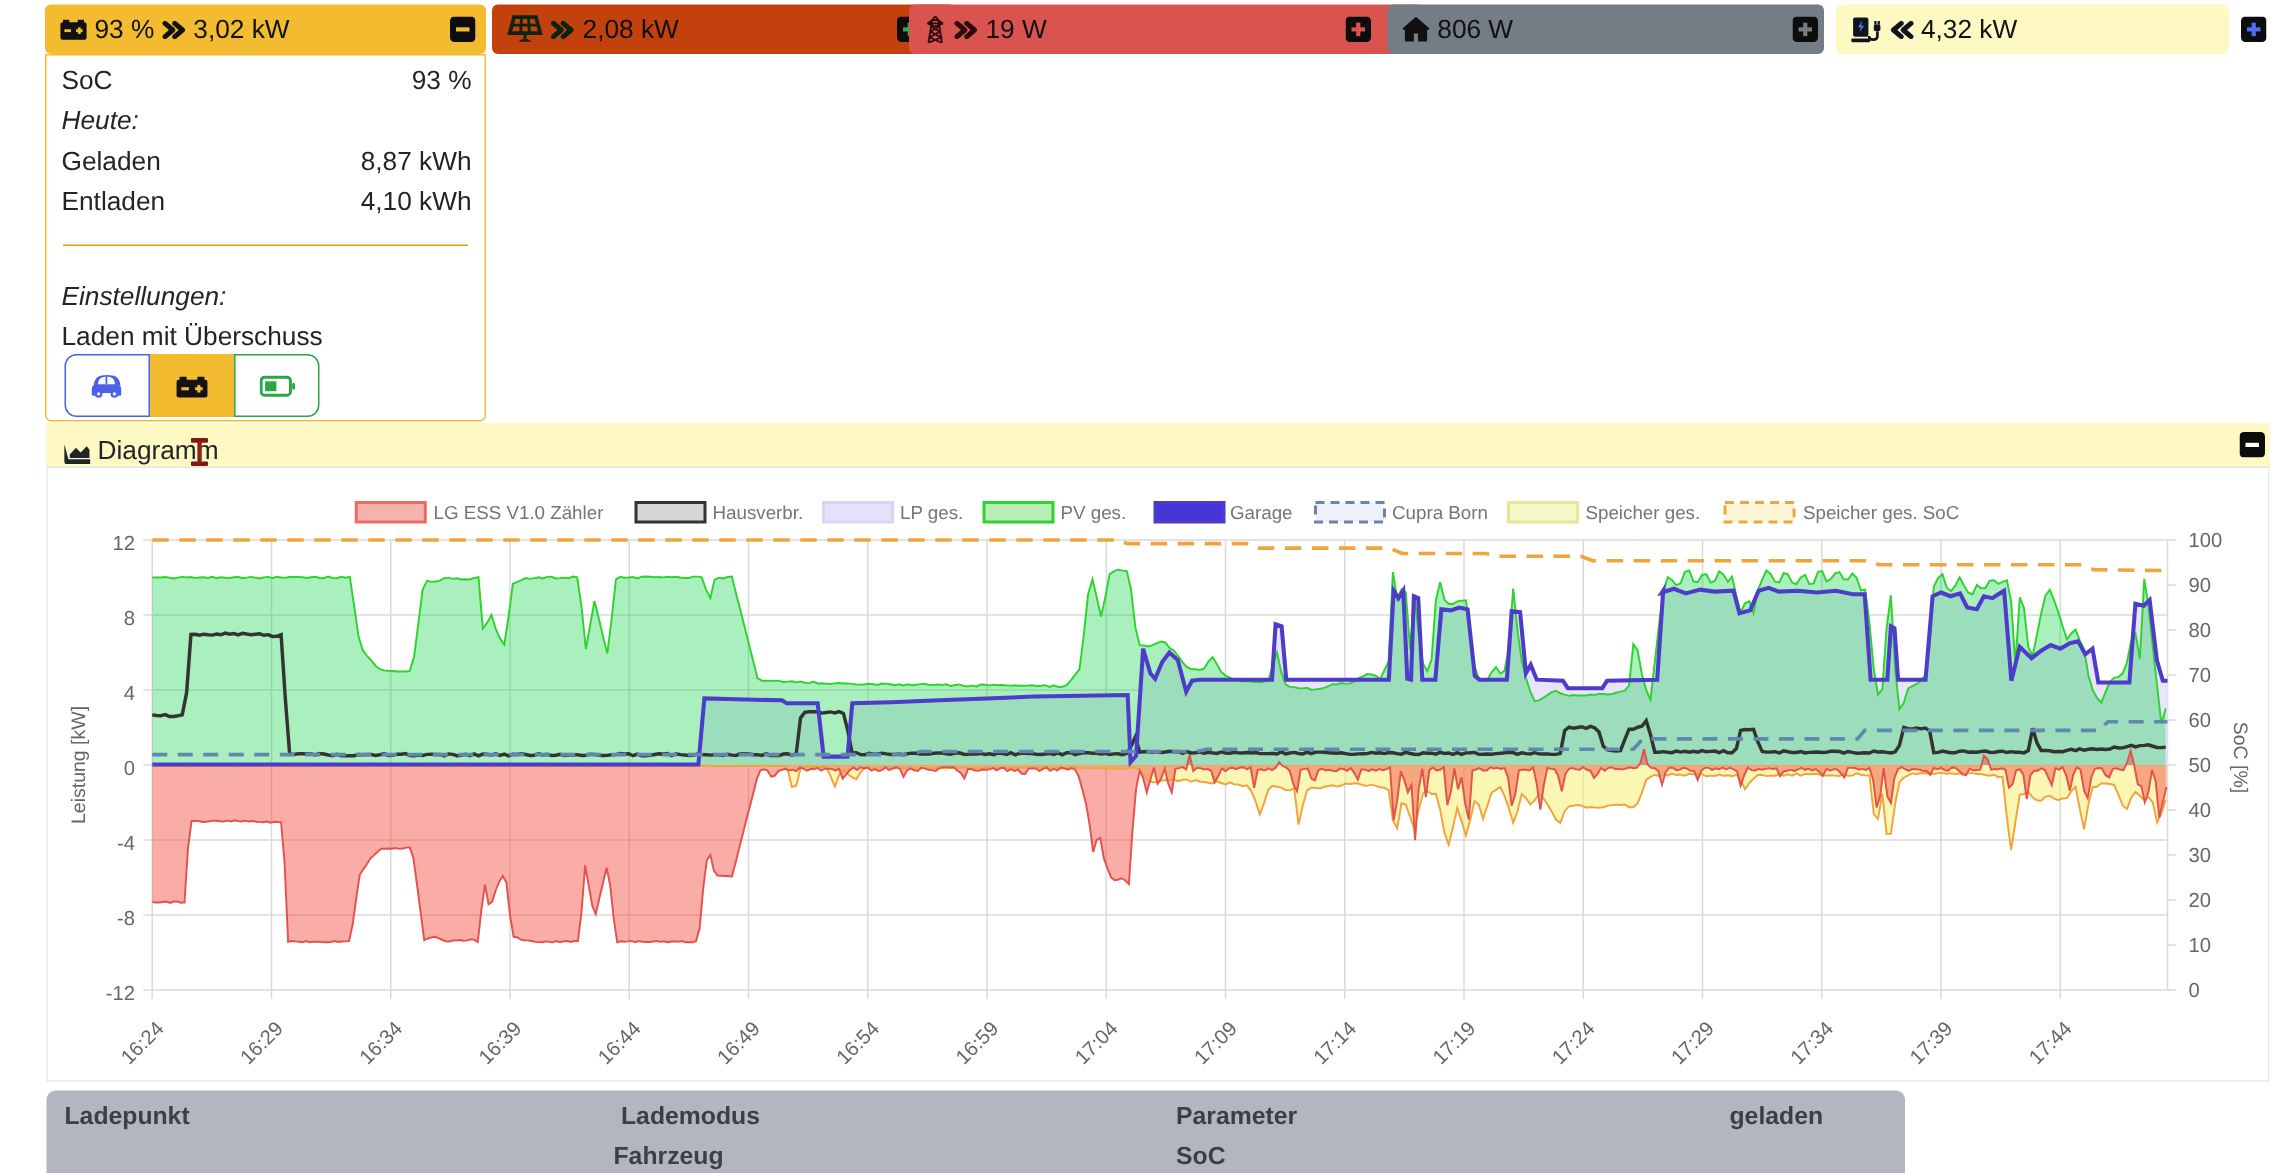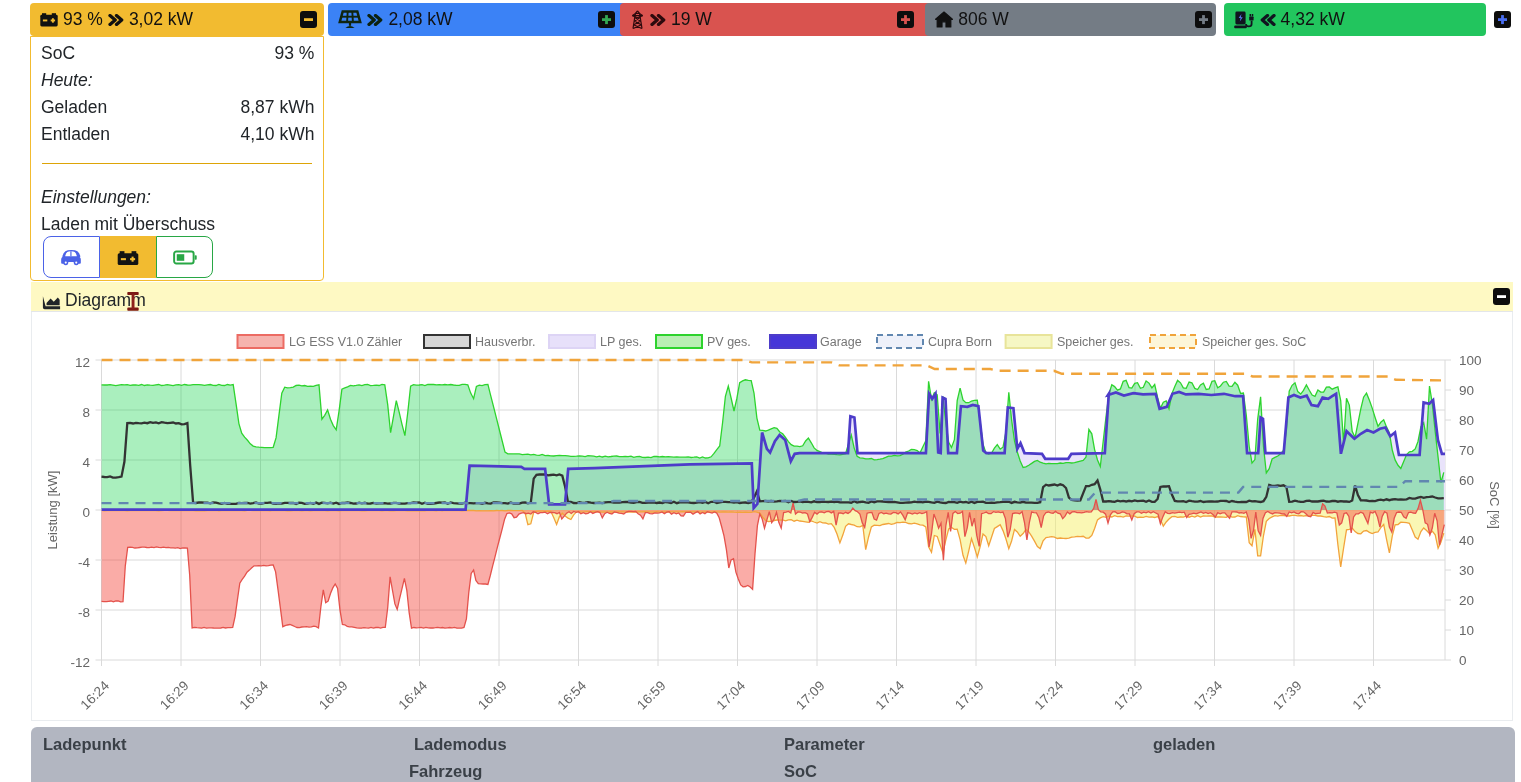--- a/index.html
+++ b/index.html
@@ -18,21 +18,21 @@
 .btn { width:56.7px; height:42px; display:flex; align-items:center; justify-content:center;
   background:#fff; border:1px solid #3f51b5; }
 .btn.first { border-radius:8px 0 0 8px; border-color:#4b62e7; }
 .btn.mid { background:#f2bb30; border-color:#f2bb30; }
 .btn.last { border-radius:0 8px 8px 0; border-color:#28a745; }
 .diagbar { position:absolute; left:31px; top:282px; width:1482px; height:29.5px;
   background:#fef9c3; border-bottom:1px solid #e3e6e9; display:flex; align-items:flex-end;
   padding-left:11px; font-size:17.5px; color:#212529; }
 .chartcard { position:absolute; left:31px; top:282px; width:1482px; height:439px;
   border:1px solid #e9ecef; border-top:none; }
-.footer { position:absolute; left:31px; top:727px; width:1484px; height:55px;
+.footer { position:absolute; left:31px; top:727px; width:1239px; height:55px;
   background:#b2b6c1; border-radius:6px 6px 0 0; color:#3a4047; font-weight:bold; font-size:16.5px; }
 .fcol { position:absolute; white-space:nowrap; }
 </style></head><body>
 <div class="hbar" style="left:30.0px;width:294.4px;background:#f2bb30">
     <span class="ic">
       <svg width="18" height="15" viewBox="0 0 18 15">
 <rect x="2" y="1.2" width="4.2" height="3" fill="#111"></rect>
 <rect x="11.8" y="1.2" width="4.2" height="3" fill="#111"></rect>
 <rect x="0.3" y="2.8" width="17.4" height="11.7" rx="1.4" fill="#111"></rect>
 <rect x="2.9" y="7.5" width="4.4" height="1.9" fill="#f2bb30"></rect>
@@ -46,21 +46,21 @@
         <path d="M2 1.6 L7.2 6 L2 10.4" fill="none" stroke="#111" stroke-width="3.3" stroke-linecap="round" stroke-linejoin="round"></path>
         <path d="M8.5 1.6 L13.7 6 L8.5 10.4" fill="none" stroke="#111" stroke-width="3.3" stroke-linecap="round" stroke-linejoin="round"></path>
       </svg>
     </span>
     <span>3,02 kW</span>
   </div>
 <svg style="position:absolute;left:300px;top:11px" width="17" height="17">
     <rect x="0" y="0" width="17" height="17" rx="3" fill="#0d0d0d"></rect>
     <rect x="4" y="7.2" width="9" height="2.8" fill="#f2bb30"></rect>
   </svg>
-<div class="hbar" style="left:328.4px;width:309px;background:#3b82f6">
+<div class="hbar" style="left:328.4px;width:309px;background:#c2410c">
     <span class="ic">
       <svg width="24" height="19" viewBox="0 0 24 19">
 <path d="M4.7 1.4 h14.6 l2.9 10.6 h-20.4 Z" fill="none" stroke="#10250f" stroke-width="2.5"></path>
 <line x1="9.7" y1="1.4" x2="9.1" y2="12" stroke="#10250f" stroke-width="1.9"></line>
 <line x1="14.3" y1="1.4" x2="14.9" y2="12" stroke="#10250f" stroke-width="1.9"></line>
 <line x1="3.5" y1="6.7" x2="20.5" y2="6.7" stroke="#10250f" stroke-width="1.9"></line>
 <line x1="12" y1="12.4" x2="12" y2="15.8" stroke="#10250f" stroke-width="2.2"></line>
 <path d="M7.4 17.9 q4.6 -4 9.2 0 Z" fill="#10250f"></path>
 </svg>
     </span>
@@ -70,21 +70,21 @@
         <path d="M8.5 1.6 L13.7 6 L8.5 10.4" fill="none" stroke="#0c2210" stroke-width="3.3" stroke-linecap="round" stroke-linejoin="round"></path>
       </svg>
     </span>
     <span>2,08 kW</span>
   </div>
 <svg style="position:absolute;left:598px;top:11px" width="17" height="17">
     <rect x="0" y="0" width="17" height="17" rx="3" fill="#0d0d0d"></rect>
     <rect x="4" y="7.2" width="9" height="2.8" fill="#34a853"></rect>
     <rect x="7.1" y="4.1" width="2.8" height="9" fill="#34a853"></rect>
   </svg>
-<div class="hbar" style="left:620px;width:343px;background:#d9534f">
+<div class="hbar" style="left:606px;width:343px;background:#d9534f">
     <span class="ic">
       <svg width="15" height="19" viewBox="0 0 15 19">
 <g stroke="#2d0a0d" stroke-width="1.2" fill="none">
 <path d="M5.4 3.4 L3 18.5"></path>
           <path d="M9.6 3.4 L12 18.5"></path>
 <path d="M5.4 3.4 h4.2"></path>
 <path d="M2.4 5.6 h10.2"></path>
 <path d="M2.4 5.6 L5.7 3.4 M12.6 5.6 L9.3 3.4"></path>
 <path d="M4.9 7.5 L10.3 11 M10.1 7.5 L4.7 11 M4.3 11 L11.1 14.8 M10.7 11 L3.9 14.8 M3.6 14.8 L11.8 18.5 M11.4 14.8 L3.2 18.5"></path>
 <path d="M7.5 0.8 L5.5 3.4 M7.5 0.8 L9.5 3.4"></path>
@@ -111,21 +111,21 @@
 <path d="M9 1 L17.4 8.3 L15.8 8.3 L15.8 16 L11 16 L11 10.8 L7 10.8 L7 16 L2.2 16 L2.2 8.3 L0.6 8.3 Z" fill="#111" stroke="#111" stroke-width="1.2" stroke-linejoin="round"></path>
 </svg>
     </span>
     <span>806 W</span>
   </div>
 <svg style="position:absolute;left:1195px;top:11px" width="17" height="17">
     <rect x="0" y="0" width="17" height="17" rx="3" fill="#0d0d0d"></rect>
     <rect x="4" y="7.2" width="9" height="2.8" fill="#747c85"></rect>
     <rect x="7.1" y="4.1" width="2.8" height="9" fill="#747c85"></rect>
   </svg>
-<div class="hbar" style="left:1223.6px;width:262px;background:#22c55e">
+<div class="hbar" style="left:1223.6px;width:262px;background:#fef9c3">
     <span class="ic">
       <svg width="21" height="18" viewBox="0 0 21 18">
 <rect x="1.4" y="0.6" width="10.2" height="12.9" rx="1.4" fill="#10141f"></rect>
 <path d="M7.4 2.9 L4.7 7.1 H6.6 L5.8 10.5 L8.7 6.2 H6.8 Z" fill="#5a78ef"></path>
 <rect x="0.2" y="14.6" width="12.6" height="2.6" rx="0.9" fill="#10141f"></rect>
 <path d="M12 13 q0 2.4 2.8 2.4 q2.8 0 2.8 -2.4 v-3.2" fill="none" stroke="#10141f" stroke-width="1.8"></path>
 <rect x="15.2" y="5.4" width="4.4" height="4.2" rx="0.9" fill="#10141f"></rect>
 <line x1="16.3" y1="5.4" x2="16.3" y2="3" stroke="#10141f" stroke-width="1.5"></line>
 <line x1="18.5" y1="5.4" x2="18.5" y2="3" stroke="#10141f" stroke-width="1.5"></line>
 </svg>

